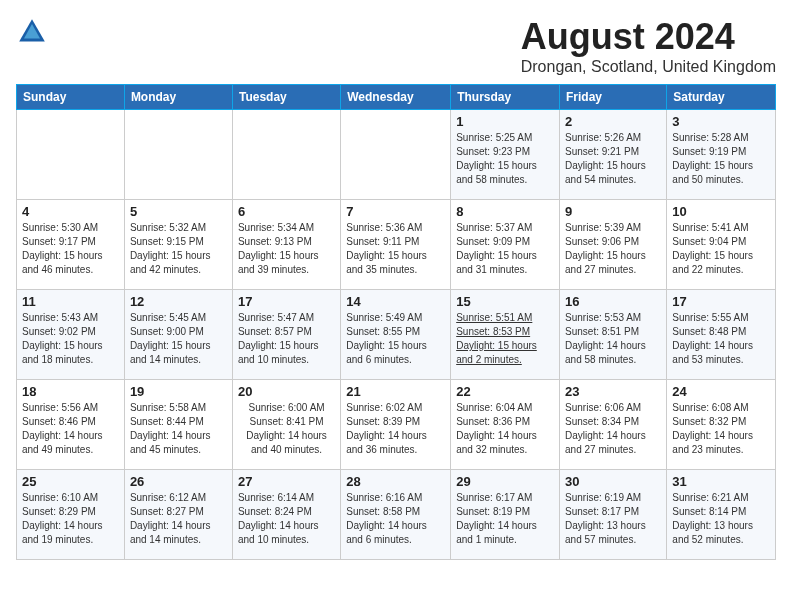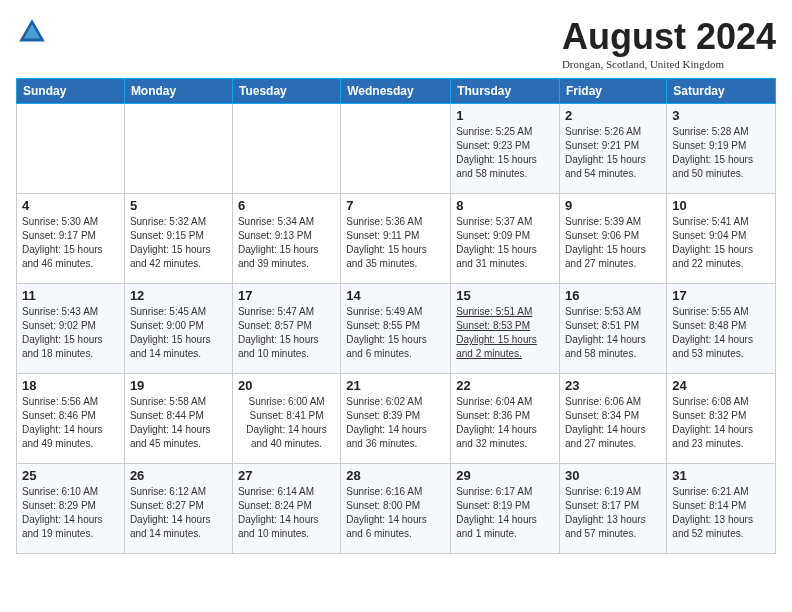--- a/index.html
+++ b/index.html
@@ -29,23 +29,22 @@
     }
     .title-block {
       text-align: left;
     }
     .month-year {
       font-size: 36px;
       font-weight: bold;
       color: #222;
     }
     .location {
-      font-size: 11px;
+      font-size: 16px;
       color: #333;
-      font-family: Liberation Serif, serif;
     }
     table {
       width: 100%;
       border-collapse: collapse;
       font-size: 10.5px;
     }
     thead tr th {
       background-color: #2a6db5;
       color: #fff;
       padding: 5px 6px;
@@ -310,21 +309,21 @@
         <td>
           <span class="day-num">27</span>
           <div class="day-info" style="white-space: pre-line;">Sunrise: 6:14 AM
 Sunset: 8:24 PM
 Daylight: 14 hours
 and 10 minutes.</div>
         </td>
         <td>
           <span class="day-num">28</span>
           <div class="day-info" style="white-space: pre-line;">Sunrise: 6:16 AM
-Sunset: 8:00 PM
+Sunset: 8:58 PM
 Daylight: 14 hours
 and 6 minutes.</div>
         </td>
         <td>
           <span class="day-num">29</span>
           <div class="day-info" style="white-space: pre-line;">Sunrise: 6:17 AM
 Sunset: 8:19 PM
 Daylight: 14 hours
 and 1 minute.</div>
         </td>

